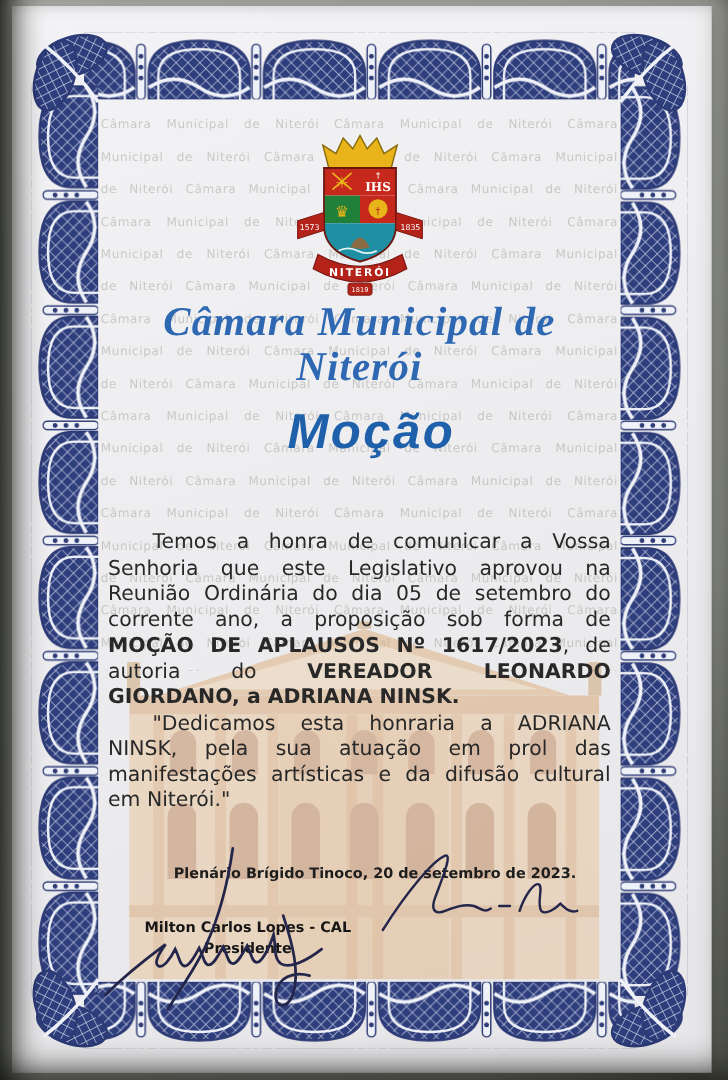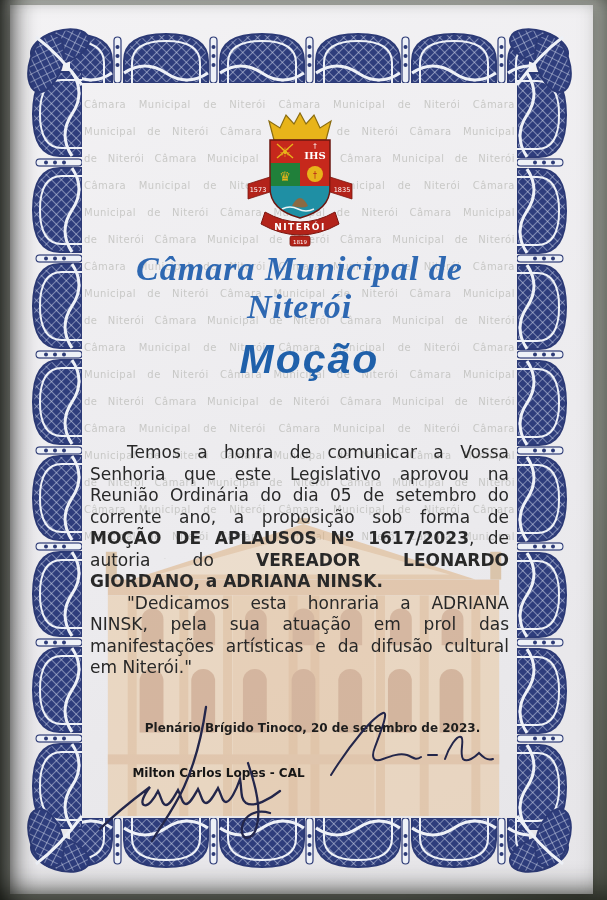--- a/index.html
+++ b/index.html
@@ -26,21 +26,21 @@
   .institution{margin-top:2px;font-family:Liberation Serif, serif;font-style:italic;
     font-weight:700;font-size:34px;color:#2e68b2;letter-spacing:1px;}
   .doctitle{margin-top:4px;font-family:Liberation Sans, sans-serif;font-style:italic;
     font-weight:700;font-size:41px;line-height:58px;color:#1f60aa;letter-spacing:2px;margin-left:20px;}
   .bodyblock{margin:54px auto 0;width:419px;text-align:justify;color:#282828;
     font-size:17px;line-height:21.5px;}
   .bodyblock p{margin:0;text-indent:37px;}
   .b{font-weight:700;}
   .dateline{margin-top:42px;text-align:center;font-weight:700;font-size:12px;
     color:#1d1d1d;padding-left:26px;}
-  .sigrow{margin-top:30px;display:flex;justify-content:flex-end;
+  .sigrow{margin-top:30px;display:flex;justify-content:center;
     padding:0 6px 0 10px;}
   .sig{position:relative;width:205px;font-weight:700;font-size:12px;color:#161616;
     text-align:center;line-height:17px;}
   .sig.right{width:190px;}
   .scrawl{position:absolute;pointer-events:none;z-index:3;}
   .scrawl.left{left:-18px;top:-62px;width:215px;height:150px;}
   .scrawl.right{left:4px;top:-56px;width:175px;height:75px;}
 </style>
 </head>
 <body>
@@ -183,20 +183,21 @@
         <div class="sigrow">
           <div class="sig">
             <svg class="scrawl left" viewBox="0 0 215 150">
               <g fill="none" stroke="#23264a" stroke-width="2.3" stroke-linecap="round">
                 <path d="M108,4 C104,32 96,62 86,84 C76,106 62,124 54,138"></path>
                 <path d="M2,126 C22,106 44,90 52,84 C46,92 42,100 46,102 C50,104 56,96 60,88 C64,96 64,102 68,102 C72,102 76,94 80,87 C84,95 84,101 88,101 C92,101 96,93 100,86 C104,94 104,100 108,100 C112,100 116,92 120,85 C124,93 124,99 128,99 C132,99 138,88 142,76 C144,86 142,96 148,100 C156,105 172,96 182,88"></path>
                 <path d="M150,60 C158,84 164,108 158,126 C154,138 142,138 144,124 C146,112 158,106 172,110"></path>
               </g>
             </svg>
             <div>Milton Carlos Lopes - CAL</div>
+            <div>Presidente</div>
           </div>
           <div class="sig right">
             <svg class="scrawl right" viewBox="0 0 175 75">
               <g fill="none" stroke="#23264a" stroke-width="2" stroke-linecap="round">
                 <path d="M6,66 C26,34 48,8 58,4 C64,2 56,22 50,38 C46,48 48,54 58,50 C66,47 74,44 82,46 C88,48 90,52 96,48"></path>
                 <path d="M103,46 H112"></path>
                 <path d="M120,50 C124,38 132,26 136,28 C140,30 134,44 138,50 C142,54 150,48 154,44 C158,48 162,52 168,50"></path>
               </g>
             </svg>
           </div>

